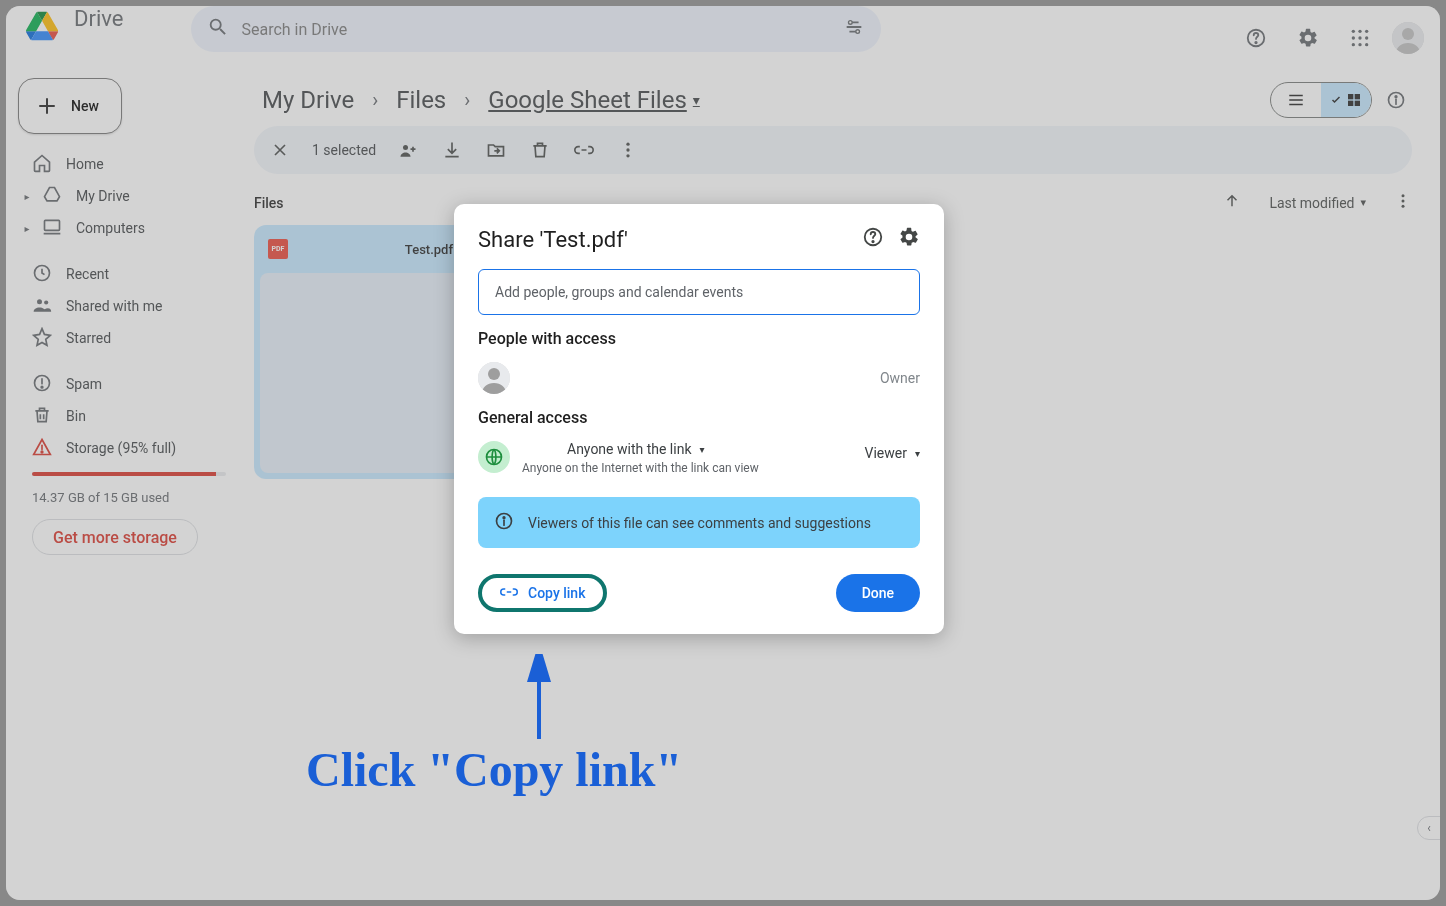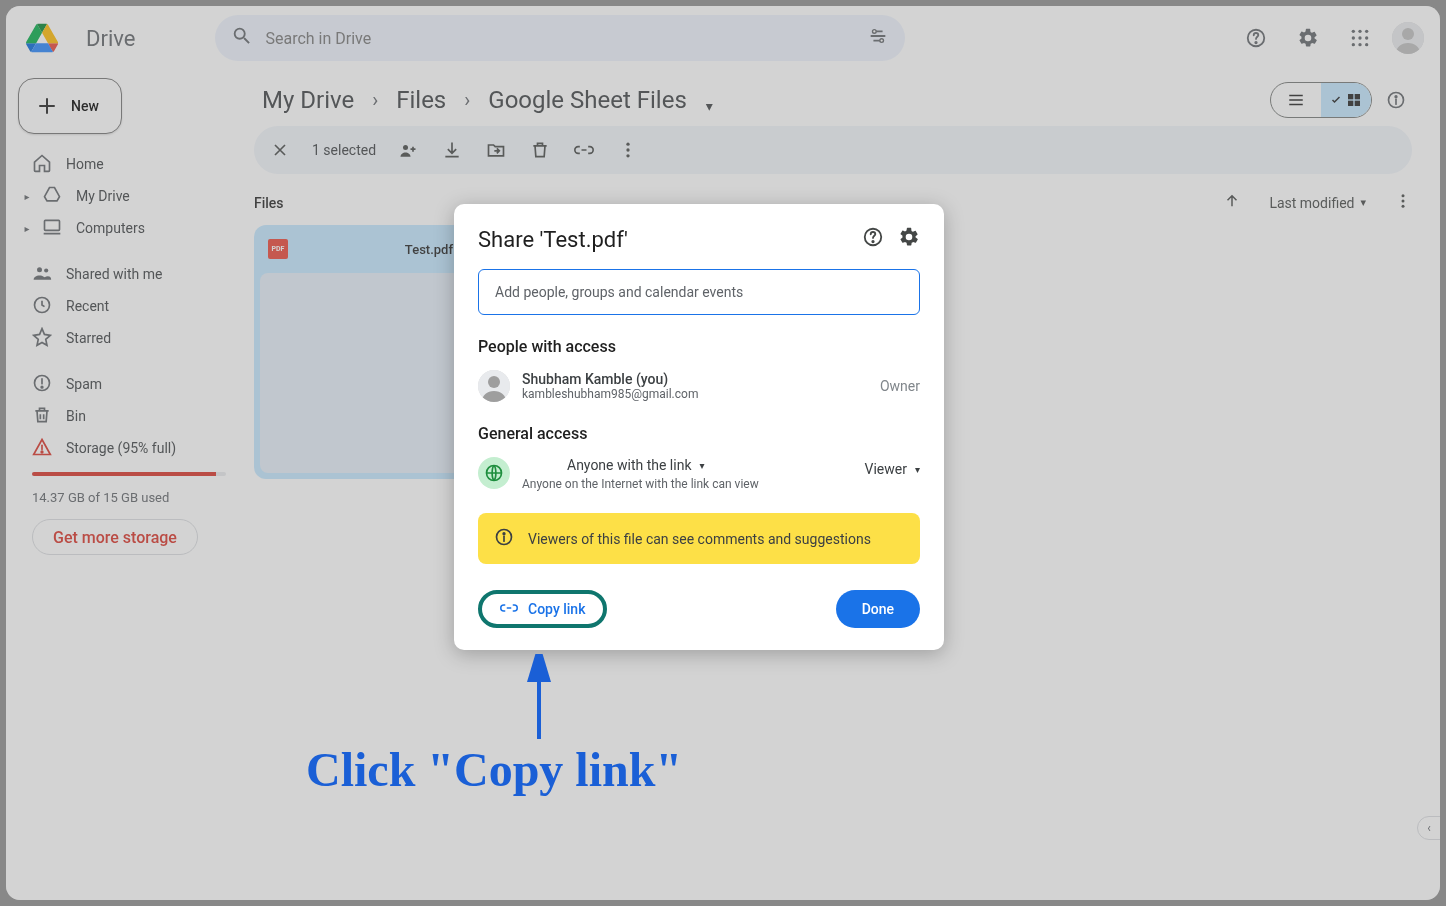--- a/index.html
+++ b/index.html
@@ -1,21 +1,21 @@
 <!DOCTYPE html>
 <html><head>
 <meta charset="utf-8">
 <style>
   * { box-sizing: border-box; margin: 0; padding: 0; font-family: 'Google Sans', Roboto, Arial, sans-serif; }
   body { background: #888; padding: 6px; }
   .frame { width: 1434px; height: 894px; background: #fff; border-radius: 14px; overflow: hidden; position: relative; }
   .scrim { position: absolute; inset: 0; background: rgba(128,128,128,0.35); z-index: 5; pointer-events: none; }
 
   
-  .header { height: 64px; display: flex; align-items: center; padding: 0 16px; gap: 20px; position: relative; z-index: 1; }
+  .header { height: 64px; display: flex; padding: 0 16px; gap: 8px; position: relative; z-index: 1; }
   .logo { width: 40px; height: 40px; display: flex; align-items: center; justify-content: center; }
   .product { font-size: 22px; color: #5f6368; margin-left: 4px; }
   .search { flex: 0 0 690px; margin-left: 60px; height: 46px; background: #edf2fc; border-radius: 24px; display: flex; align-items: center; padding: 0 16px; gap: 12px; }
   .search input { flex: 1; border: none; background: transparent; font-size: 16px; outline: none; color: #5f6368; }
   .hdr-right { margin-left: auto; display: flex; align-items: center; gap: 12px; }
   .iconbtn { width: 40px; height: 40px; display: flex; align-items: center; justify-content: center; border-radius: 50%; cursor: pointer; color: #5f6368; }
   .avatar { width: 32px; height: 32px; border-radius: 50%; background: #ddd; overflow: hidden; }
   .avatar svg { width:100%; height:100%; }
 
   
@@ -28,21 +28,21 @@
   .navgap { height: 14px; }
   .storagebar { margin: 8px 12px 0 14px; height: 4px; background: #e8eaed; border-radius: 2px; overflow: hidden; }
   .storagebar > div { height: 100%; background: #d93025; width: 95%; }
   .storagetxt { margin: 14px 12px 0 14px; font-size: 13px; color: #5f6368; }
   .getmore { margin: 14px 12px 0 14px; height: 36px; border: 1px solid #dadce0; border-radius: 18px; display:inline-flex; align-items:center; padding: 16px 20px; color:#d93025; font-size:16px; font-weight:500; cursor:pointer; }
 
   
   .main { flex: 1; padding: 6px 28px 0 0; position: relative; z-index:1; }
   .crumbs { height: 48px; display: flex; align-items: center; gap: 6px; font-size: 24px; color: #3c4043; }
   .crumb { padding: 4px 8px; border-radius: 6px; cursor:pointer; }
-  .crumb.current { display:flex; align-items:flex-end; gap:19px; }
+  .crumb.current { display:flex; align-items:center; gap:6px;text-decoration:underline; }
   .chevsep { color:#5f6368; font-size:20px; padding: 0 4px;}
   .viewtoggle { margin-left:auto; display:flex; align-items:center; gap: 8px;}
   .toggle { display:flex; border:1px solid #747775; border-radius: 20px; overflow:hidden; height:36px; }
   .toggle > div { width: 50px; display:flex; align-items:center; justify-content:center; gap:4px; cursor:pointer; }
   .toggle > div.active { background:#c2e7ff; }
 
   .selbar { height: 48px; background:#f0f4f9; border-radius: 28px; display:flex; align-items:center; padding: 0 14px; gap: 20px; margin-top: 2px; }
   .selbar .sel { font-size:14px; color:#3c4043; }
   .selbar .ic { width:24px; height:24px; display:flex; align-items:center; justify-content:center; color:#444746; cursor:pointer; }
 
@@ -54,32 +54,32 @@
   .filecard .fhdr { height:48px; display:flex; align-items:center; gap:12px; padding:0 14px; font-size:13px; font-weight:500; color:#1f1f1f;justify-content:space-between;}
   .pdfico { width:20px; height:20px; background:#ea4335; border-radius:2px; display:flex; align-items:center; justify-content:center; color:#fff; font-size:7px; font-weight:700;}
   .filecard .thumb { height: 200px; background:#e3edf7; margin: 0 6px 6px 6px; border-radius: 8px;}
 
   
   .dialog { position:absolute; left: 448px; top: 198px; width: 490px; background:#fff; border-radius: 10px; box-shadow: 0 4px 20px rgba(0,0,0,.25); z-index: 20; padding: 22px 24px; }
   .dlgtitle { font-size: 22px; color:#1f1f1f; display:flex; align-items:center; }
   .dlgtitle .ticons { margin-left:auto; display:flex; gap:14px; }
   .addinput { width:100%; height:46px; border:1px solid #1a73e8; border-radius:6px; margin-top: 16px; padding: 0 16px; font-size:14px; outline:none; }
   .addinput::placeholder { color:#5f6368; }
-  .sect { font-size:16px; font-weight:500; color:#1f1f1f; margin-top: 22px; }
+  .sect { font-size:16px; font-weight:500; color:#1f1f1f; margin-top: 14px; }
   .person { display:flex; align-items:center; gap:12px; margin-top: 14px; }
   .pavatar { width:32px; height:32px; border-radius:50%; background:#ddd; overflow:hidden; }
   .pname { font-size:14px; color:#3c4043; font-weight:500; }
   .pemail { font-size:12px; color:#5f6368; }
   .prole { margin-left:auto; font-size:14px; color:#80868b; }
   .accessrow { display:flex; align-items:flex-start; gap:12px; margin-top:14px; }
   .globe { width:32px; height:32px; border-radius:50%; background:#c4eed0; display:flex; align-items:center; justify-content:center; }
   .linkdrop { font-size:14px; color:#3c4043; display:flex; align-items:center; gap:8px; cursor:pointer;margin-left:45px; }
   .linkdesc { font-size:12px; color:#5f6368; margin-top:4px; }
   .roledrop { margin-left:auto; font-size:14px; color:#3c4043; display:flex; align-items:center; gap:8px; cursor:pointer; margin-top:4px;}
-  .notice { margin-top:22px; background:#fde047; border-radius:8px; padding: 14px 16px; display:flex; align-items:center; gap:14px; font-size:14px; color:#3c4043; }
+  .notice { margin-top:22px; background:#7dd3fc; border-radius:8px; padding: 14px 16px; display:flex; align-items:center; gap:14px; font-size:14px; color:#3c4043; }
   .dlgactions { display:flex; align-items:center; margin-top: 26px; }
   .copylink { height:38px; border:4px solid #0f766e; border-radius:20px; padding:0 18px; display:inline-flex; align-items:center; gap:10px; color:#1a73e8; font-size:14px; font-weight:500; cursor:pointer; background:#fff;}
   .donebtn { margin-left:auto; height:38px; border:none; border-radius:20px; padding:0 26px; background:#1a73e8; color:#fff; font-size:14px; font-weight:500; cursor:pointer;}
 
   
   .anno-arrow { position:absolute; left: 518px; top: 648px; z-index: 30; pointer-events:none; }
   .anno-text { position:absolute; left: 300px; top: 736px; z-index:30; color:#1a5fd6; font-size:48px; font-family: 'Comic Sans MS', 'Segoe Script', cursive; font-weight:600; pointer-events:none; }
 
   .sidechev { position:absolute; right: -1px; bottom: 60px; width: 24px; height:24px; border:1px solid #dadce0; border-radius: 50% 0 0 50%; background:#fff; display:flex; align-items:center; justify-content:center; z-index:2; cursor:pointer; font-size:12px; color:#5f6368;}
 </style>
@@ -172,33 +172,33 @@
         <div class="navitem">
           <span class="chev">▸</span>
           <span><svg width="20" height="20" viewBox="0 0 24 24" fill="none" stroke="#5f6368" stroke-width="2">
                 <rect x="3" y="4" width="18" height="12" rx="1"></rect>
                 <path d="M2 20h20"></path>
               </svg></span>
           <span>Computers</span>
         </div>
         <div class="navgap"></div>
         <div class="navitem">
+          <span><svg width="20" height="20" viewBox="0 0 24 24" fill="none" stroke="#5f6368" stroke-width="2">
+                <circle cx="12" cy="12" r="9"></circle>
+                <path d="M12 7v5l3 2"></path>
+              </svg></span>
+          <span>Recent</span>
+        </div>
+        <div class="navitem">
           <span><svg width="20" height="20" viewBox="0 0 24 24" fill="#5f6368">
                 <circle cx="9" cy="8" r="3"></circle>
                 <circle cx="17" cy="9" r="2.5"></circle>
                 <path d="M2 20c0-3 3-5 7-5s7 2 7 5zM14 20c0-2 2-4 5-4s4 2 4 4z"></path>
               </svg></span>
           <span>Shared with me</span>
-        </div>
-        <div class="navitem">
-          <span><svg width="20" height="20" viewBox="0 0 24 24" fill="none" stroke="#5f6368" stroke-width="2">
-                <circle cx="12" cy="12" r="9"></circle>
-                <path d="M12 7v5l3 2"></path>
-              </svg></span>
-          <span>Recent</span>
         </div>
         <div class="navitem">
           <span><svg width="20" height="20" viewBox="0 0 24 24" fill="none" stroke="#5f6368" stroke-width="2">
                 <path d="M12 2l2.9 6.9L22 10l-5.5 4.8L18 22l-6-3.5L6 22l1.5-7.2L2 10l7.1-1.1z"></path>
               </svg></span>
           <span>Starred</span>
         </div>
         <div class="navgap"></div>
         <div class="navitem">
           <span><svg width="20" height="20" viewBox="0 0 24 24" fill="none" stroke="#5f6368" stroke-width="2">
@@ -356,24 +356,20 @@
       </div>
     </div>
     <input class="addinput" placeholder="Add people, groups and calendar events" style="">
     <div class="sect">People with access</div>
     <div class="person">
       <div class="pavatar"><svg viewBox="0 0 32 32">
             <rect width="32" height="32" fill="#e8eaed"></rect>
             <circle cx="16" cy="12" r="6" fill="#9e9e9e"></circle>
             <path d="M4 32c0-7 5-11 12-11s12 4 12 11z" fill="#9e9e9e"></path>
           </svg></div>
-      <div>
-        <div class="pname">Shubham Kamble (you)</div>
-        <div class="pemail">kambleshubham985@gmail.com</div>
-      </div>
       <div class="prole">Owner</div>
     </div>
     <div class="sect">General access</div>
     <div class="accessrow">
       <div class="globe">
           <svg width="20" height="20" viewBox="0 0 24 24" fill="none" stroke="#1e8e3e" stroke-width="2">
             <circle cx="12" cy="12" r="9"></circle>
             <path d="M3 12h18M12 3c3 3 3 15 0 18M12 3c-3 3-3 15 0 18"></path>
           </svg>
         </div>

